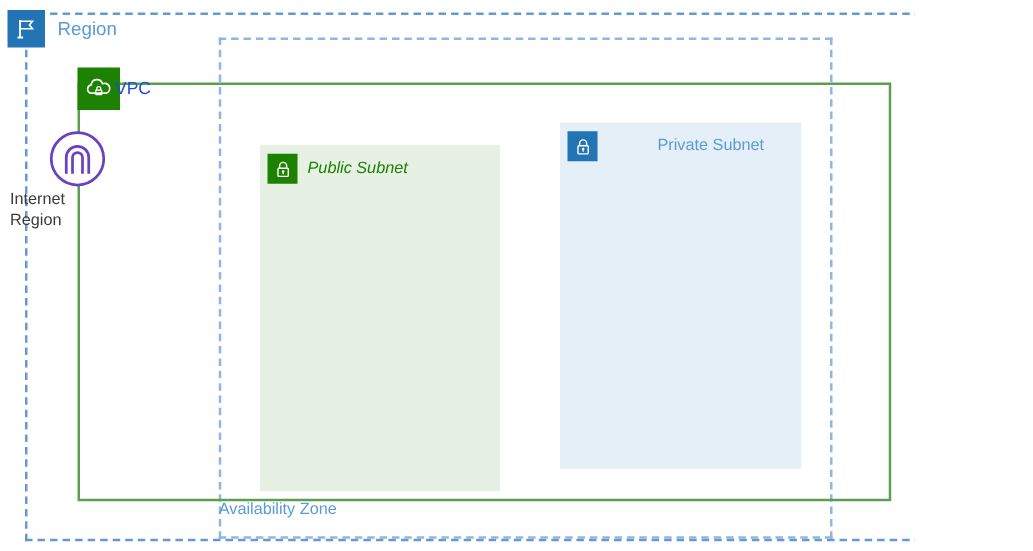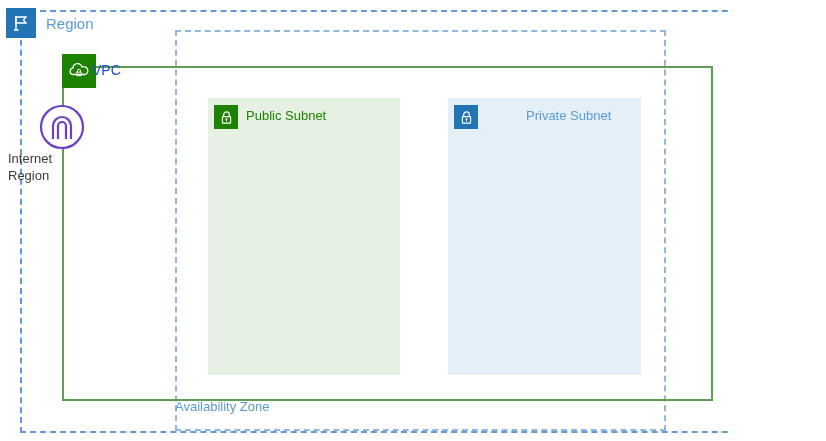--- a/index.html
+++ b/index.html
@@ -121,24 +121,25 @@
     color: #3A3A3A;
   }
 
   
   .subnet {
     position: absolute;
     box-sizing: border-box;
   }
   .subnet-public {
     left: 208px;
-    top: 98px;
+    top: 116px;
     width: 192px;
     height: 277px;
     background: #E6F0E3;
+    font-style: italic;
   }
   .subnet-private {
     left: 448px;
     top: 98px;
     width: 193px;
     height: 277px;
     background: #E4EFF7;
   }
   .subnet-badge {
     position: absolute;

